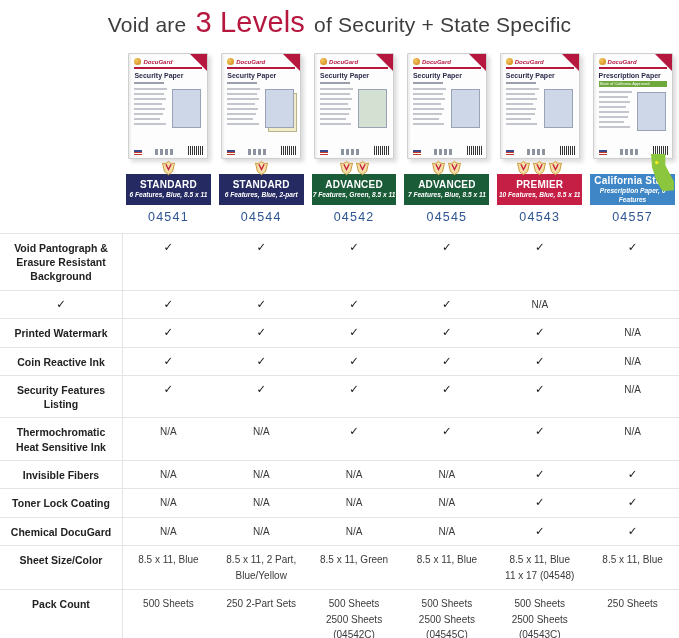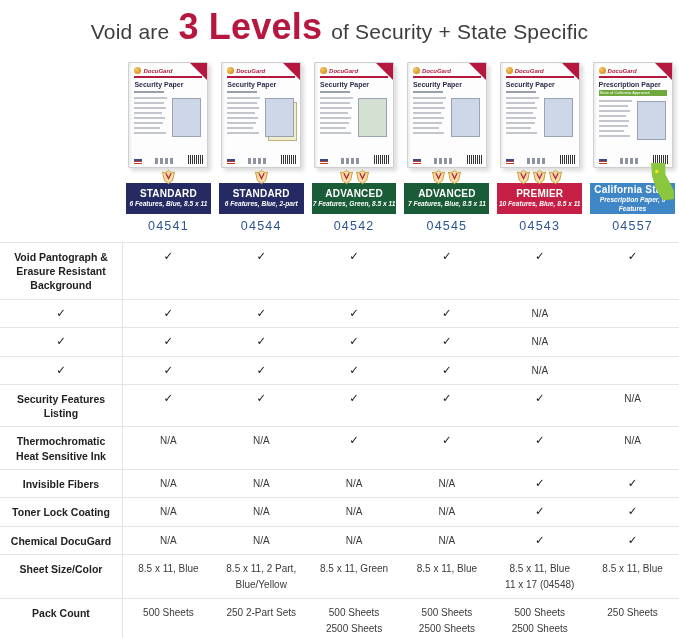--- a/index.html
+++ b/index.html
@@ -1,21 +1,21 @@
 <!DOCTYPE html>
 <html><head>
 <meta charset="utf-8">
 <style>
   html,body{margin:0;padding:0;background:#fff;}
   .page{width:679px;height:638px;background:#fff;position:relative;overflow:hidden;
         font-family:"Liberation Sans",sans-serif;}
   
   .title{margin:0;padding-top:6px;text-align:center;font-size:21px;font-weight:400;
          color:#3d3d3d;letter-spacing:.2px;}
-  .title .hl{font-size:36px;font-weight:700;color:#b5173f;padding:0 3px;}
+  .title .hl{font-size:29px;font-weight:400;color:#b5173f;padding:0 3px;}
   
   .products-row{margin:14px 0 0 122px;width:557px;display:flex;}
   .pcol{flex:1;text-align:center;position:relative;}
   
   .pkg{width:78px;height:104px;margin:0 auto;background:#fdfdfd;border:1px solid #cfcfcf;
        box-shadow:3px 3px 4px rgba(0,0,0,.14),inset 2px 0 2px rgba(0,0,0,.06);
        position:relative;text-align:left;border-radius:1px;}
   .pkg-corner{position:absolute;top:0;right:0;width:0;height:0;
        border-top:17px solid #b5173f;border-left:17px solid transparent;}
   .pkg-logo{display:flex;align-items:center;gap:2px;margin:4px 5px 2px;}
@@ -368,28 +368,30 @@
       </div>
       <div class="trow">
         <div class="tcell check">✓</div>
         <div class="tcell check">✓</div>
         <div class="tcell check">✓</div>
         <div class="tcell check">✓</div>
         <div class="tcell check">✓</div>
         <div class="tcell">N/A</div>
       </div>
       <div class="trow">
-        <div class="tcell check">✓</div>
-        <div class="tcell check">✓</div>
-        <div class="tcell check">✓</div>
-        <div class="tcell check">✓</div>
-        <div class="tcell check">✓</div>
-        <div class="tcell">N/A</div>
-      </div>
-      <div class="trow">
+        <div class="tlabel">Printed Watermark</div>
+        <div class="tcell check">✓</div>
+        <div class="tcell check">✓</div>
+        <div class="tcell check">✓</div>
+        <div class="tcell check">✓</div>
+        <div class="tcell check">✓</div>
+        <div class="tcell">N/A</div>
+      </div>
+      <div class="trow">
+        <div class="tlabel">Coin Reactive Ink</div>
         <div class="tcell check">✓</div>
         <div class="tcell check">✓</div>
         <div class="tcell check">✓</div>
         <div class="tcell check">✓</div>
         <div class="tcell check">✓</div>
         <div class="tcell">N/A</div>
       </div>
       <div class="trow">
         <div class="tlabel">Security Features Listing</div>
         <div class="tcell check">✓</div>

